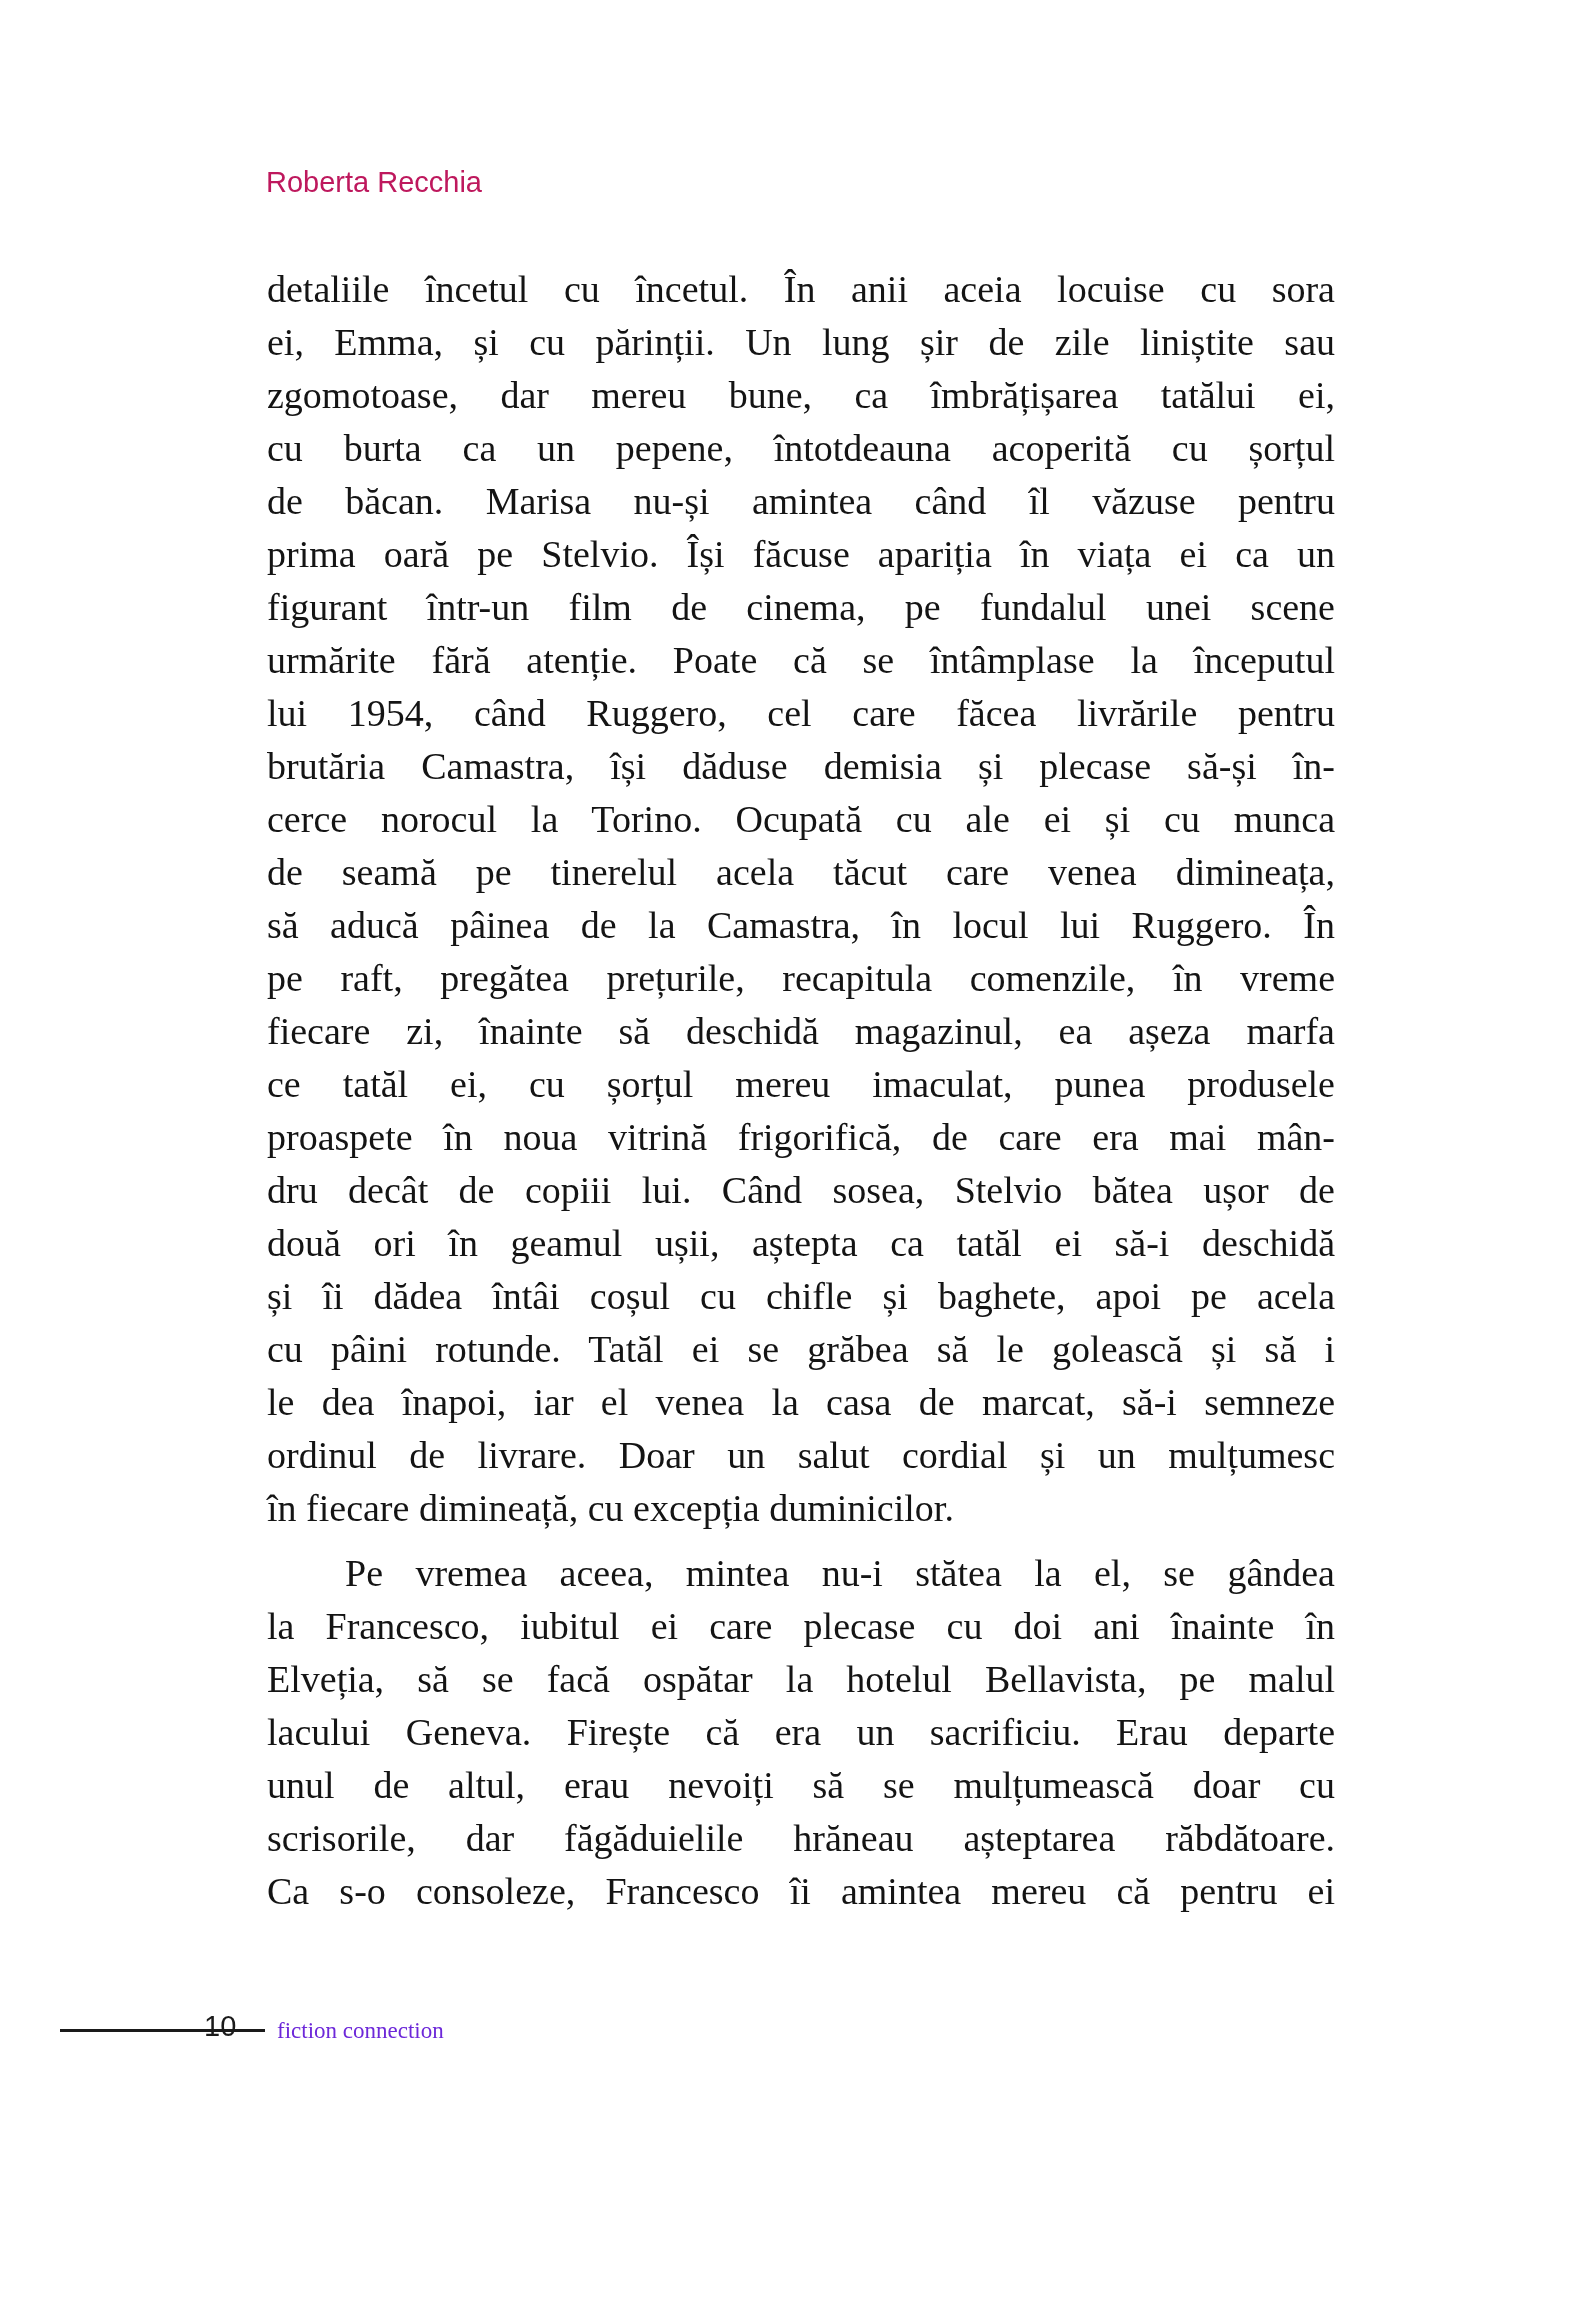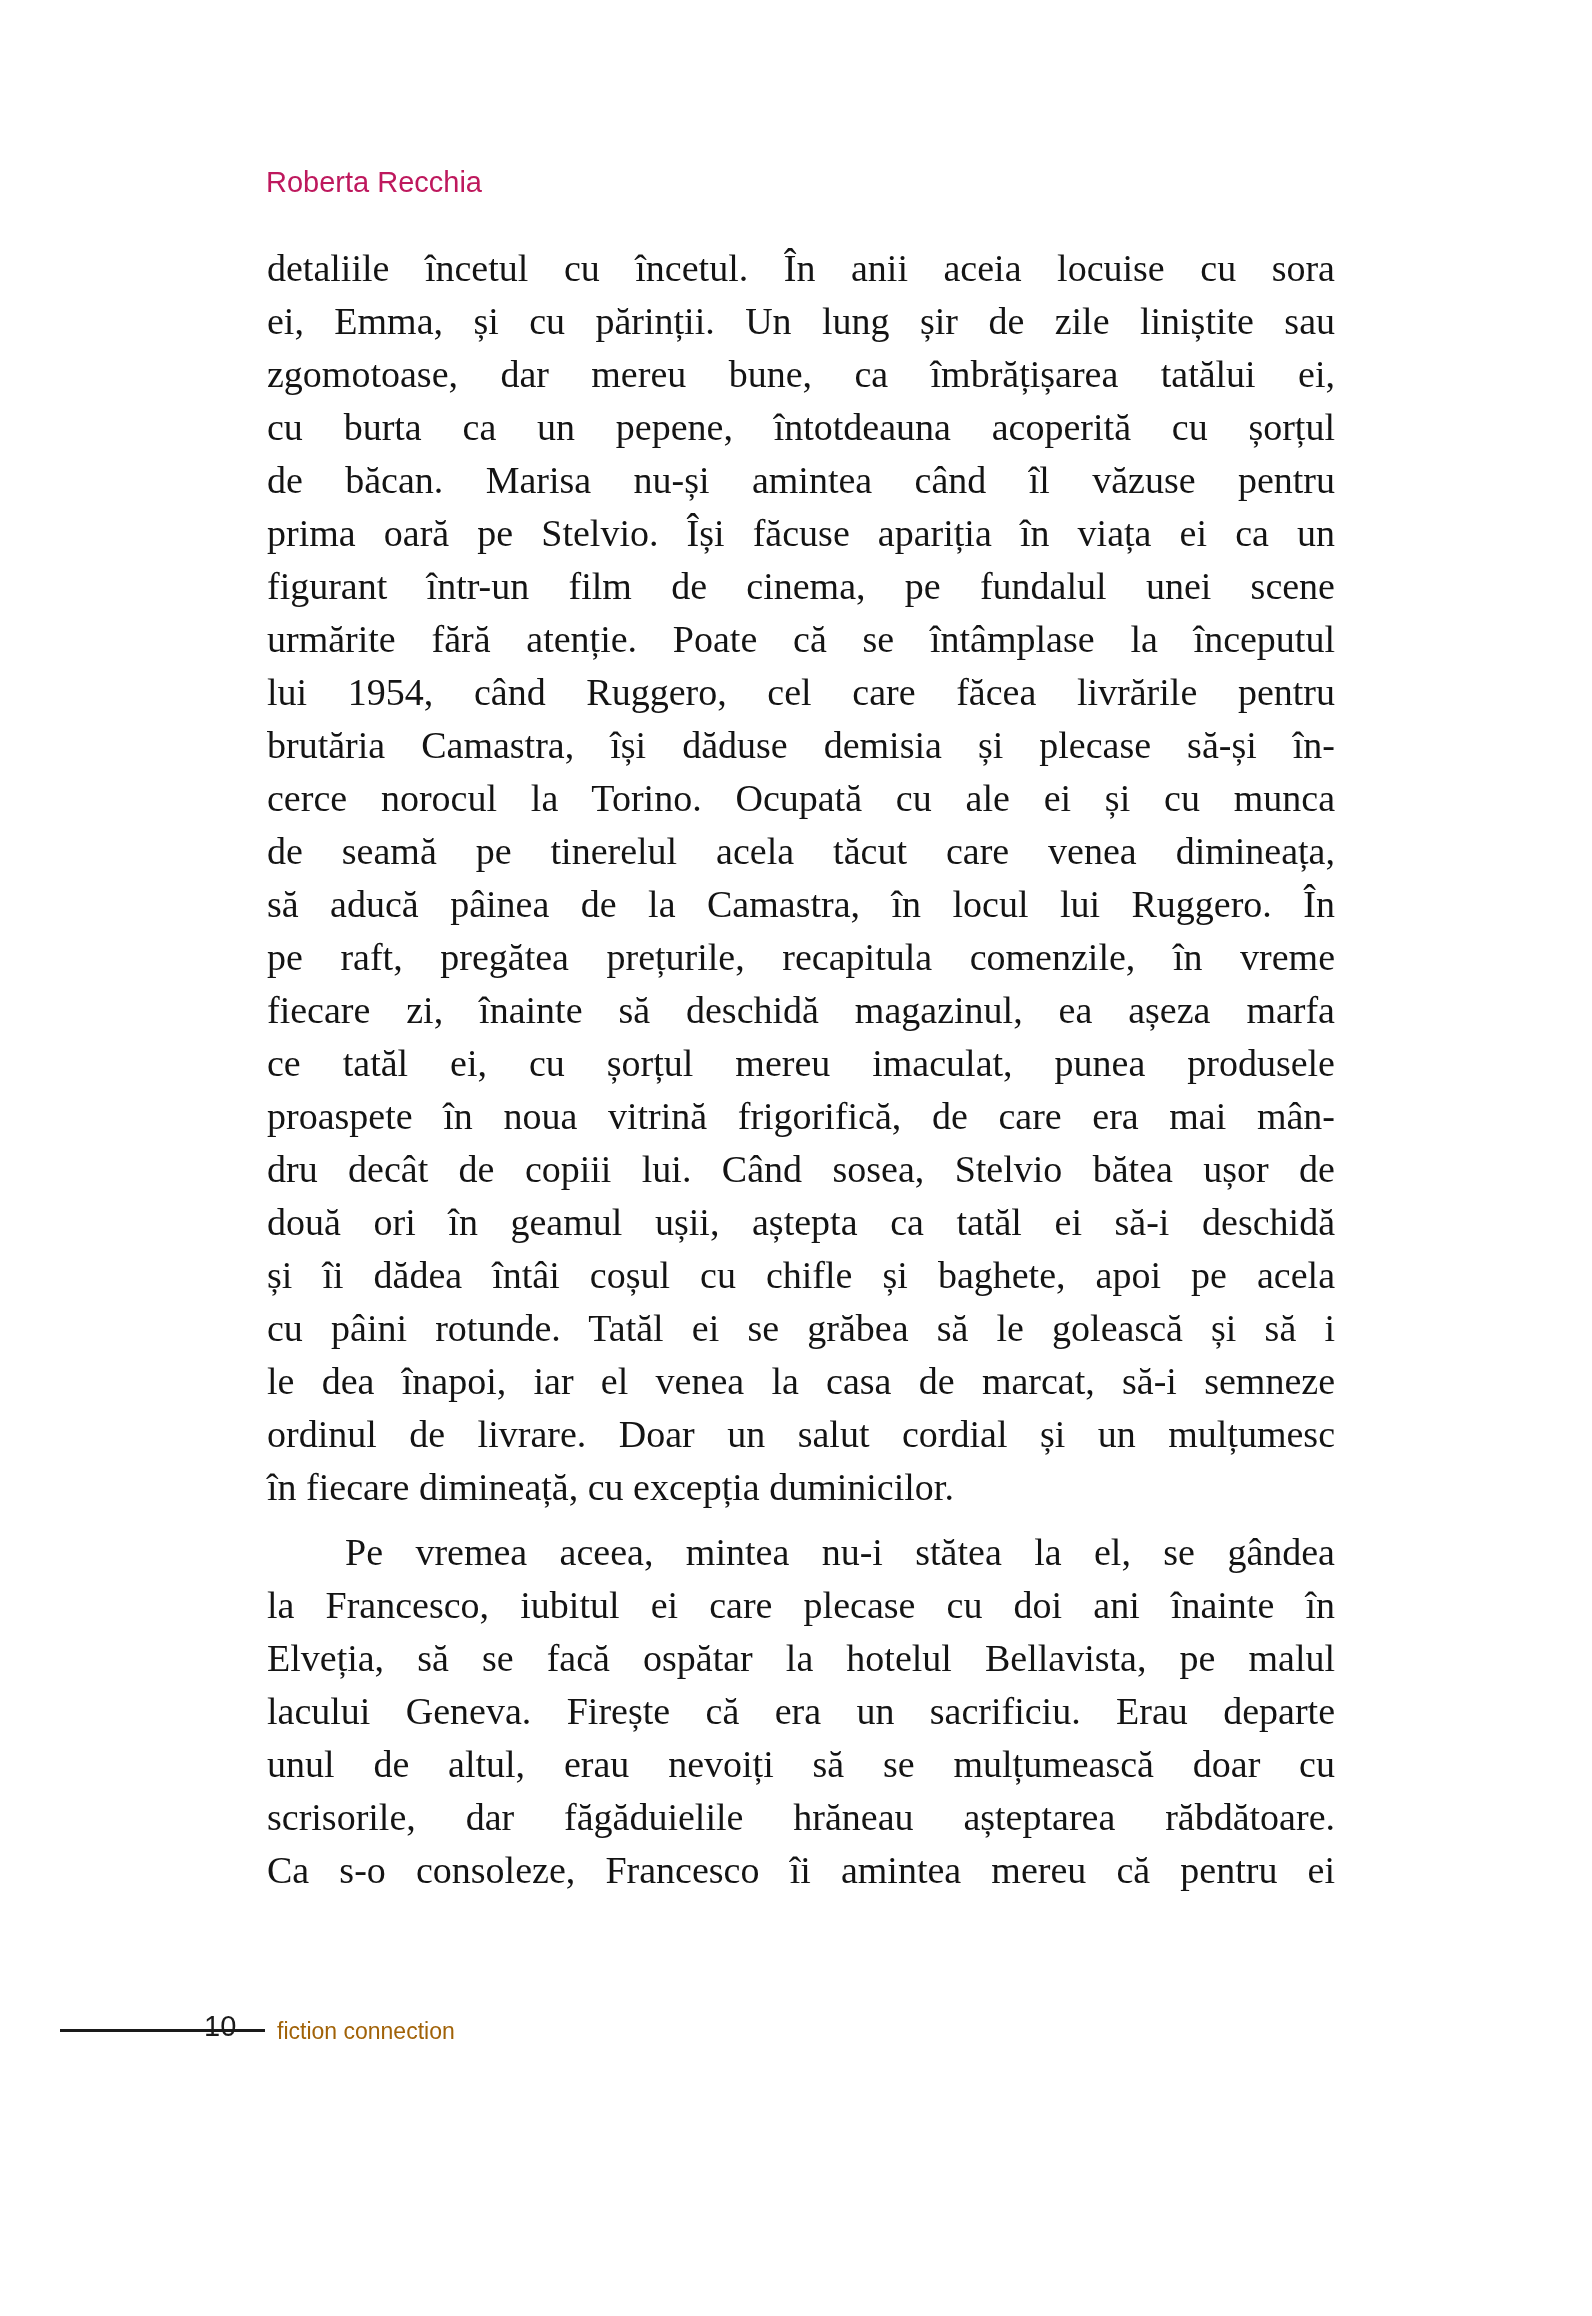--- a/index.html
+++ b/index.html
@@ -23,21 +23,21 @@
     font-family: "Liberation Sans", sans-serif;
     font-size: 29px;
     font-weight: 400;
     letter-spacing: 0px;
     color: #be185d;
     white-space: nowrap;
   }
   .body-block {
     position: absolute;
     left: 267px;
-    top: 242px;
+    top: 263px;
     width: 1068px;
     font-size: 38px;
     line-height: 53px;
     color: #141414;
   }
   .line {
     height: 53px;
     text-align: justify;
     text-align-last: justify;
     white-space: nowrap;
@@ -66,24 +66,24 @@
     left: 60px;
     top: 2029px;
     width: 205px;
     height: 2.9px;
     background: #1a1a1a;
   }
   .footer-imprint {
     position: absolute;
     left: 277px;
     top: 2018px;
-    font-family: Liberation Sans, sans-serif;
+    font-family: Liberation Serif, serif;
     font-size: 23px;
     font-weight: 400;
-    color: #a16207;
+    color: #6d28d9;
     white-space: nowrap;
   }
 </style>
 </head>
 <body>
 
 <div class="page">
 
   <div class="author-header">Roberta Recchia</div>
 

